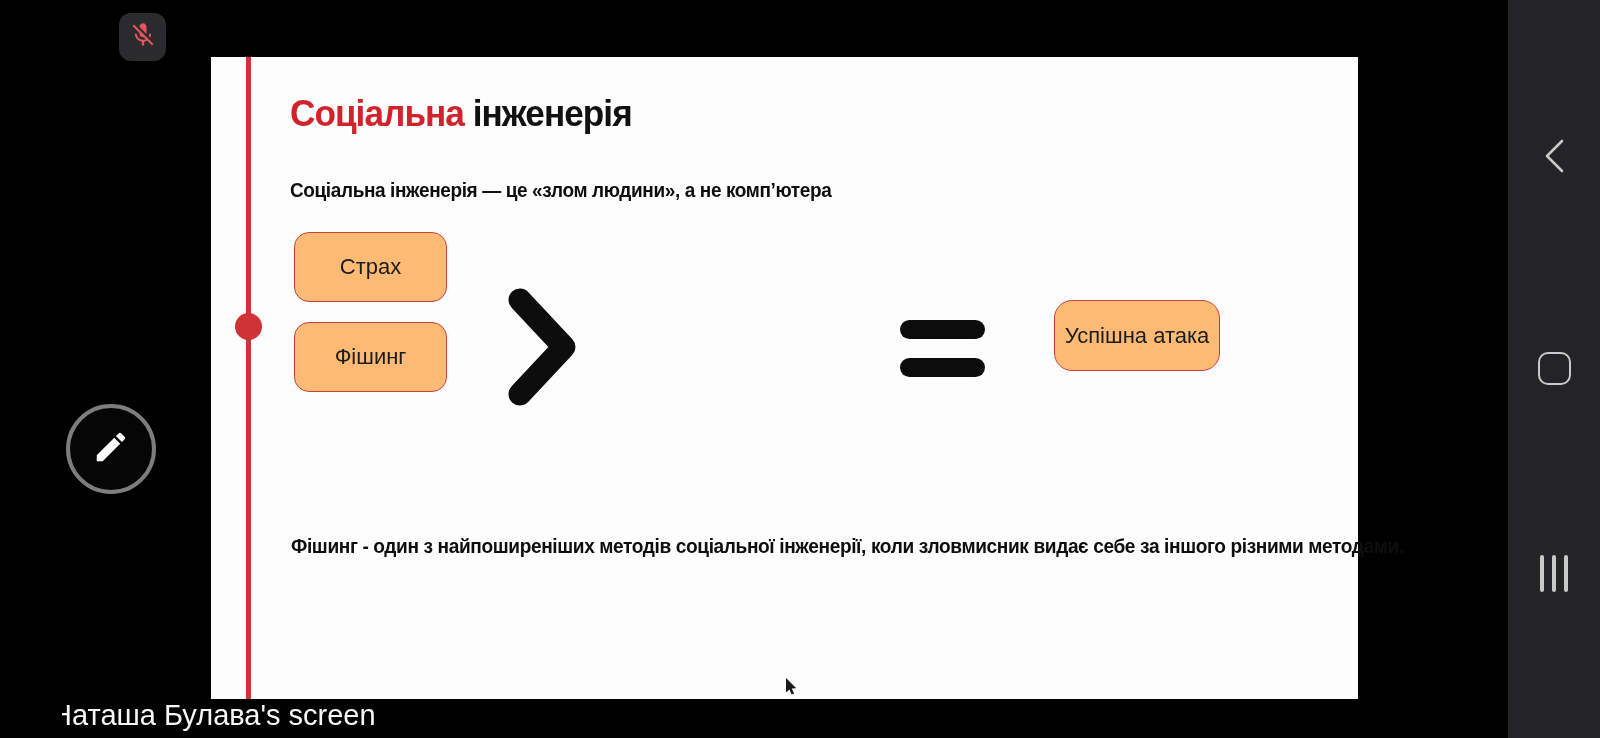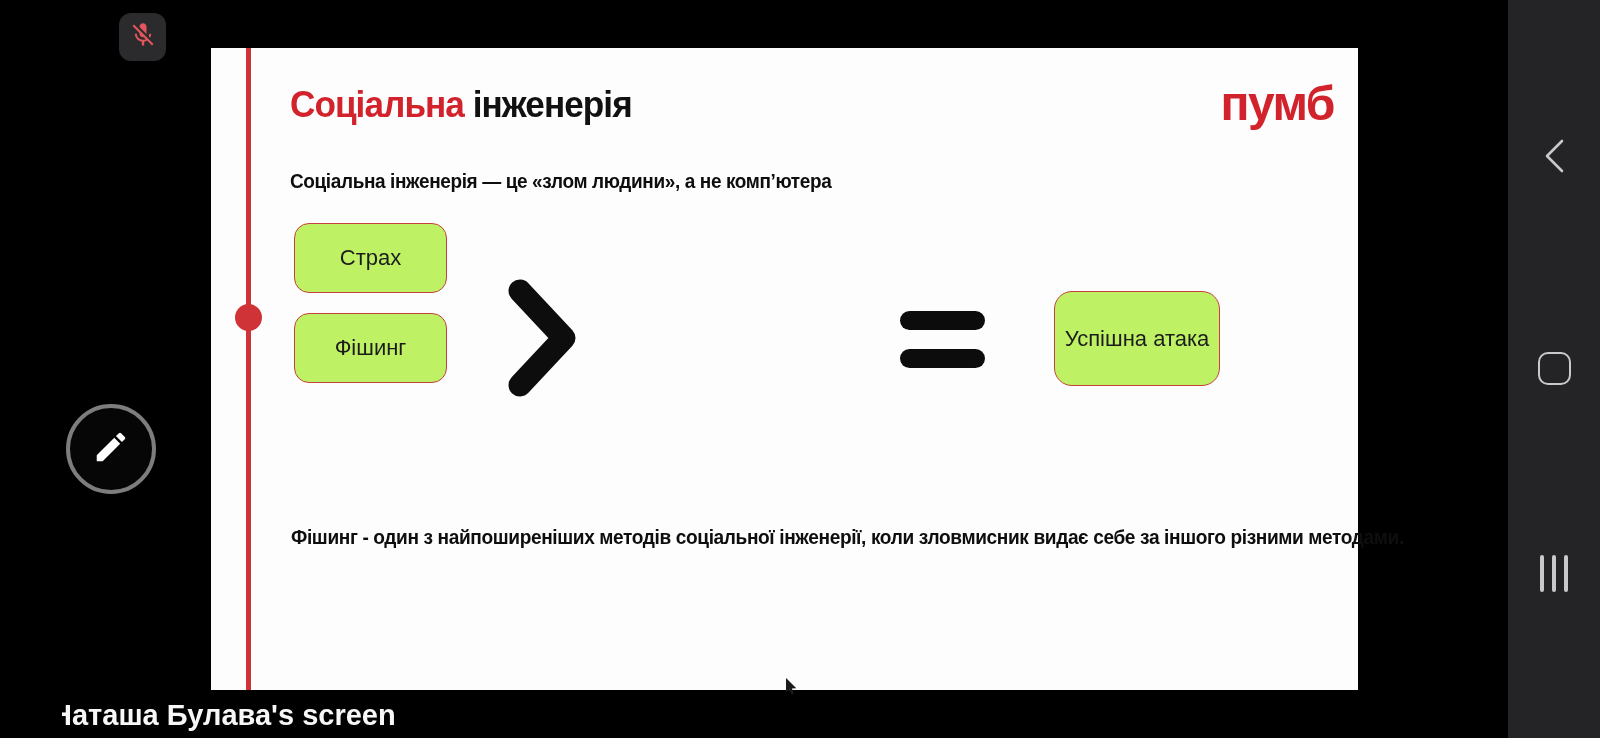--- a/index.html
+++ b/index.html
@@ -8,57 +8,57 @@
 
   
   .mic-btn { position:absolute; left:119px; top:13px; width:47px; height:48px;
              border-radius:12px; background:#2b2b2e; display:flex;
              align-items:center; justify-content:center; }
   .annotate-btn { position:absolute; left:66px; top:404px; width:90px; height:90px;
                   border-radius:50%; border:4px solid #7d7d7d; background:#060606;
                   display:flex; align-items:center; justify-content:center; }
 
   
-  .slide { position:absolute; left:211px; top:48px; width:1147px; height:642px;
+  .slide { position:absolute; left:211px; top:57px; width:1147px; height:642px;
            background:#fdfdfd; }
   .vline { position:absolute; left:35px; top:0; width:5px; height:642px; background:#cf3337; }
   .vdot  { position:absolute; left:24px; top:256px; width:27px; height:27px;
            border-radius:50%; background:#cf3337; }
 
   .slide-title { position:absolute; left:79px; top:36px; font-size:37px; font-weight:bold;
                  letter-spacing:-1px; white-space:nowrap; color:#111;
                  transform:scaleX(.95); transform-origin:left top; }
   .slide-title .accent { color:#d2232c; }
   .logo { position:absolute; right:24px; top:28px; font-size:48px; font-weight:800;
           color:#d2232c; letter-spacing:-1.5px; }
   .subtitle { position:absolute; left:79px; top:122px; font-size:20px; font-weight:bold;
               letter-spacing:-.4px; white-space:nowrap; color:#0e0e0e;
               transform:scaleX(.95); transform-origin:left top; }
 
   .rbox { position:absolute; border:1.6px solid #c5403f; border-radius:15px;
           display:flex; align-items:center; justify-content:center;
-          font-size:22px; color:#1c1c1c; text-align:center; background:#bef264; }
+          font-size:22px; color:#1c1c1c; text-align:center; background:#fdba74; }
   .ebox { left:83px; width:153px; height:70px; }
   .ebox1 { top:175px; } .ebox2 { top:265px; } .ebox3 { top:355px; }
   .loss-box   { left:440px; top:248px; width:165px; height:95px; border-radius:18px;
                 line-height:27px; padding:0 14px; }
-  .result-box { left:843px; top:243px; width:166px; height:95px; border-radius:18px; }
+  .result-box { left:843px; top:243px; width:166px; height:71px; border-radius:18px; }
 
   .gt-wrap { position:absolute; left:296px; top:230px; }
   .eq-wrap { position:absolute; left:689px; top:263px; }
   .eq-bar  { width:85px; height:19px; background:#0c0c0c; border-radius:10px; }
   .eq-bar + .eq-bar { margin-top:19px; }
 
   .slide-footer { position:absolute; left:80px; top:478px; font-size:20px; font-weight:bold;
                   letter-spacing:-.4px; white-space:nowrap; color:#0e0e0e;
                   transform:scaleX(.955); transform-origin:left top; }
 
   
   .name-label { position:absolute; left:62px; top:699px; width:430px; height:39px;
-                overflow:hidden;font-weight:bold; }
+                overflow:hidden; }
   .name-label span { display:inline-block; margin-left:-11px; font-size:29px;
                      color:#f7f7f7; white-space:nowrap; }
 
   
   .navbar { position:absolute; left:1508px; top:0; width:92px; height:738px;
             background:#242427; }
   .nav-slot { position:absolute; left:0; width:92px; height:56px; display:flex;
               align-items:center; justify-content:center; }
   .nav-back    { top:130px; }
   .nav-home    { top:340px; }
@@ -87,21 +87,20 @@
     </svg>
   </span>
 </div>
 
 <div class="slide">
   <div class="vline"></div>
   <div class="vdot"></div>
 
   <div class="slide-title"><span class="accent">Соціальна</span><span> інженерія</span></div>
 
-  <div class="logo">пумб</div>
 
   <div class="subtitle">Соціальна інженерія — це «злом людини», а не комп’ютера</div>
 
   <div class="rbox ebox ebox1">Страх</div>
   <div class="rbox ebox ebox2">Фішинг</div>
 
   <div class="gt-wrap">
     <svg width="70" height="120" viewBox="0 0 70 120" fill="none">
       <polyline points="13,13 57,60 13,107" stroke="#0d0d0d" stroke-width="23" stroke-linecap="round" stroke-linejoin="round"></polyline>
     </svg>

